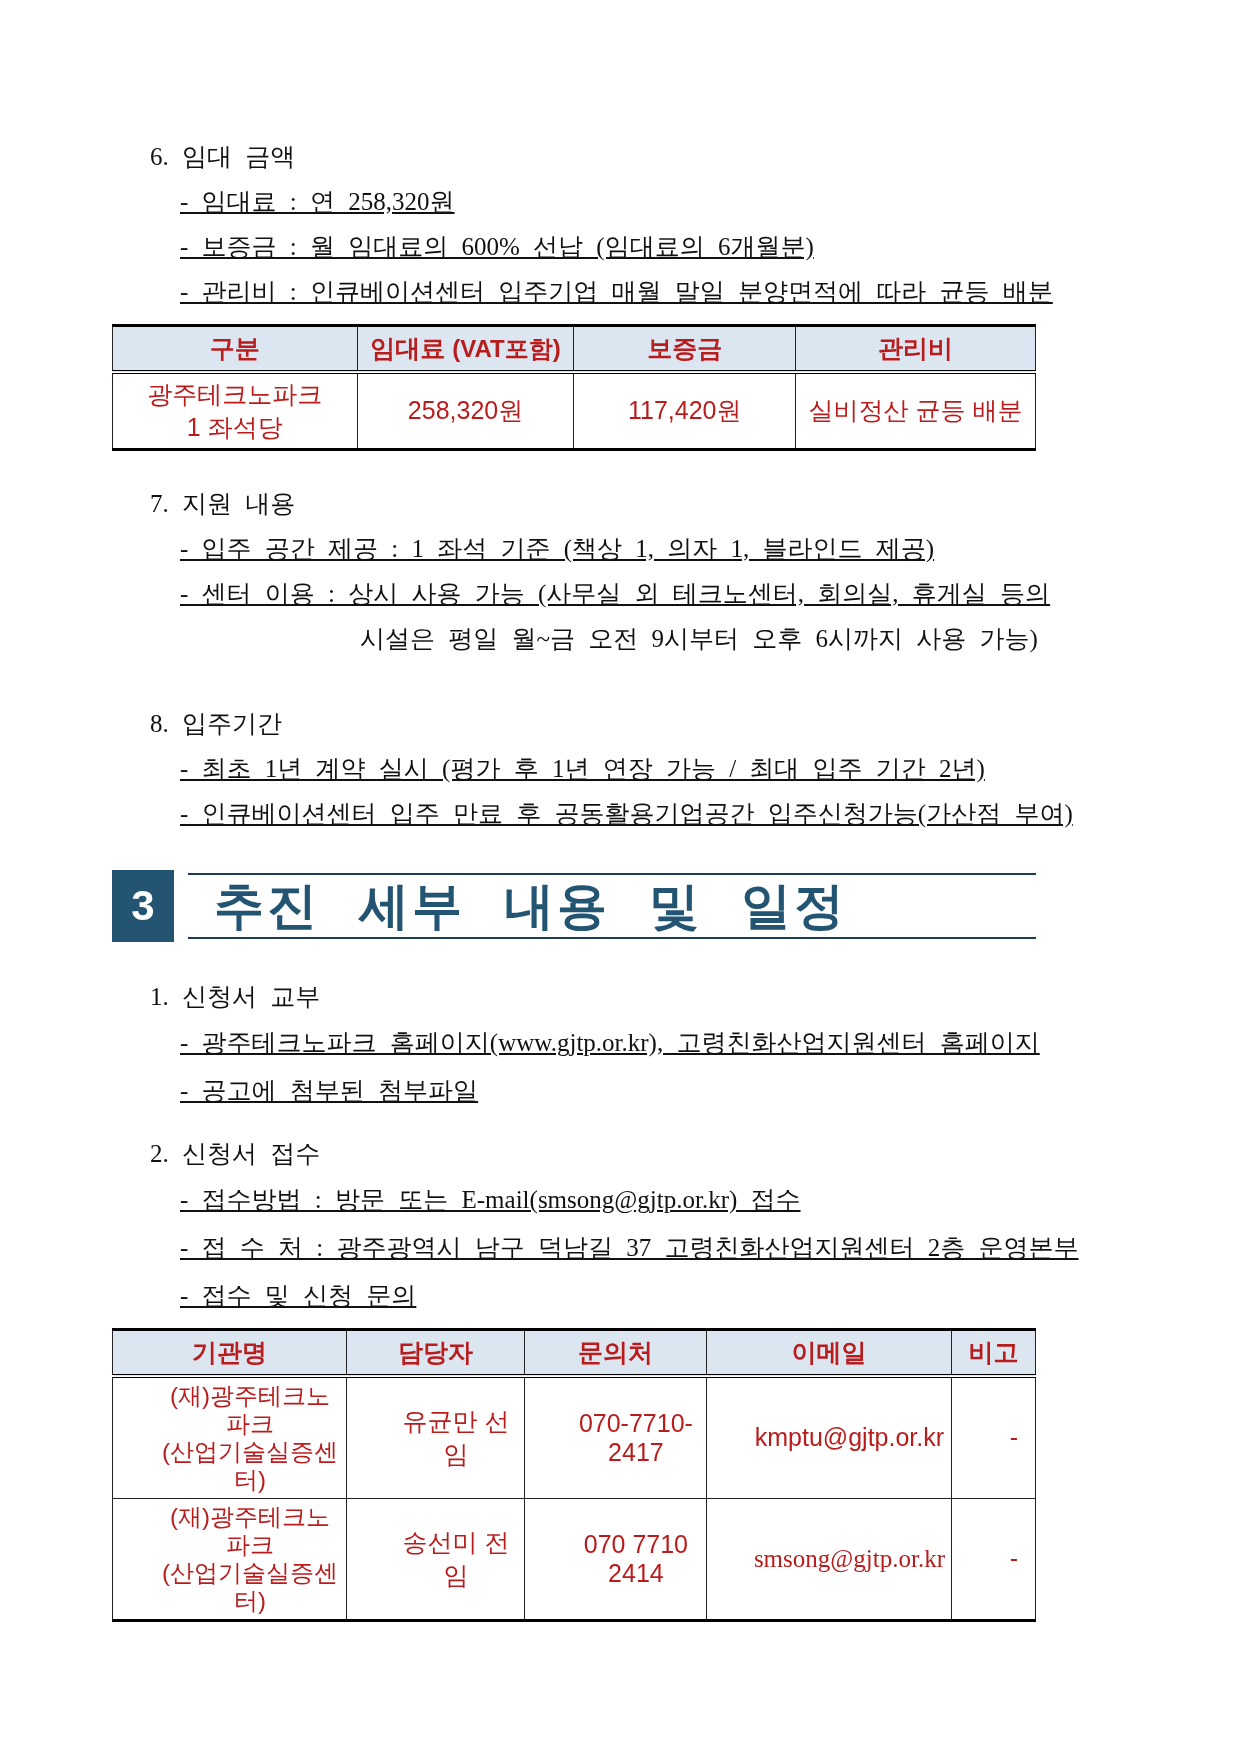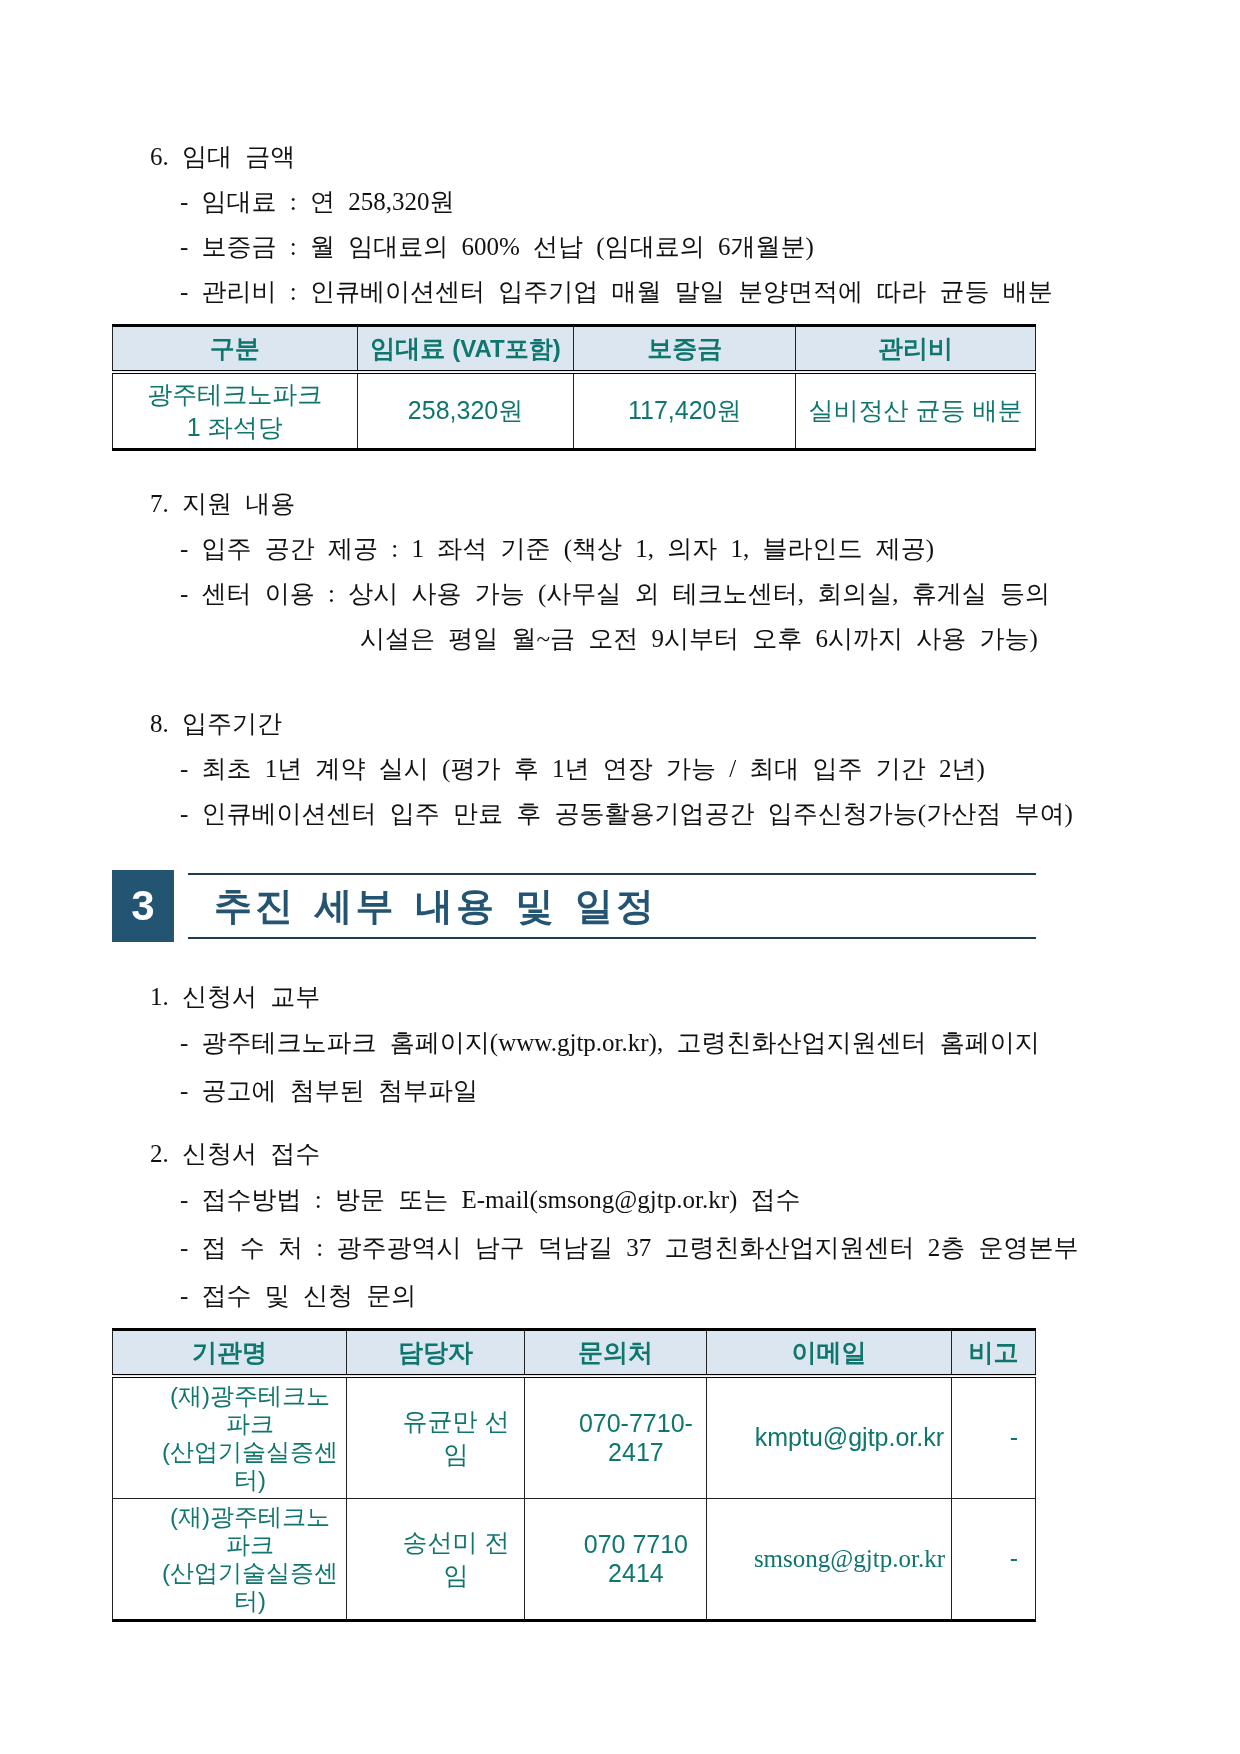--- a/index.html
+++ b/index.html
@@ -28,37 +28,38 @@
     margin-left: 38px;
     line-height: 45px;
     word-spacing: 7px;
     white-space: nowrap;
   }
   .sec .dash-line {
     margin-left: 68px;
     line-height: 45px;
     word-spacing: 7px;
     white-space: nowrap;
+    text-decoration: underline;
   }
   .sec .cont-line {
     line-height: 45px;
     word-spacing: 7px;
     white-space: nowrap;
   }
   .sec .cont-url   { margin-left: 98px; }
   .sec .cont-deep  { margin-left: 248px; }
   .lh50 .dash-line, .lh50 .cont-line { line-height: 48px; }
   
   table.doc-table {
     width: 100%;
     border-collapse: collapse;
     font-family: "Liberation Sans", "DejaVu Sans", sans-serif;
     font-size: 25px;
     text-align: center;
-    color: #0f766e;
+    color: #b91c1c;
   }
   table.doc-table td, table.doc-table th {
     border-left: 1px solid #222;
     border-right: 1px solid #222;
     padding: 4px 6px;
     vertical-align: middle;
   }
   table.doc-table tr.head th {
     background: var(--table-header-bg);
     border-top: 3px solid #000;
@@ -100,22 +101,22 @@
     margin-left: 14px;
     margin-top: 3px;
     margin-bottom: 3px;
     border-top: 2px solid var(--banner-line);
     border-bottom: 2px solid var(--banner-line);
     display: flex;
     align-items: center;
     padding-left: 26px;
   }
   .banner .title-box .title {
-    font-family: Liberation Serif, serif;
-    font-size: 38px;
+    font-family: Liberation Mono, monospace;
+    font-size: 50px;
     font-weight: 700;
     letter-spacing: 3px;
     word-spacing: 6px;
     color: var(--accent);
     white-space: nowrap;
   }
   
   .mt-sec7 { margin-top: 30px; }
   .mt-sec8 { margin-top: 40px; }
   .mt-sec1 { margin-top: 32px; }

